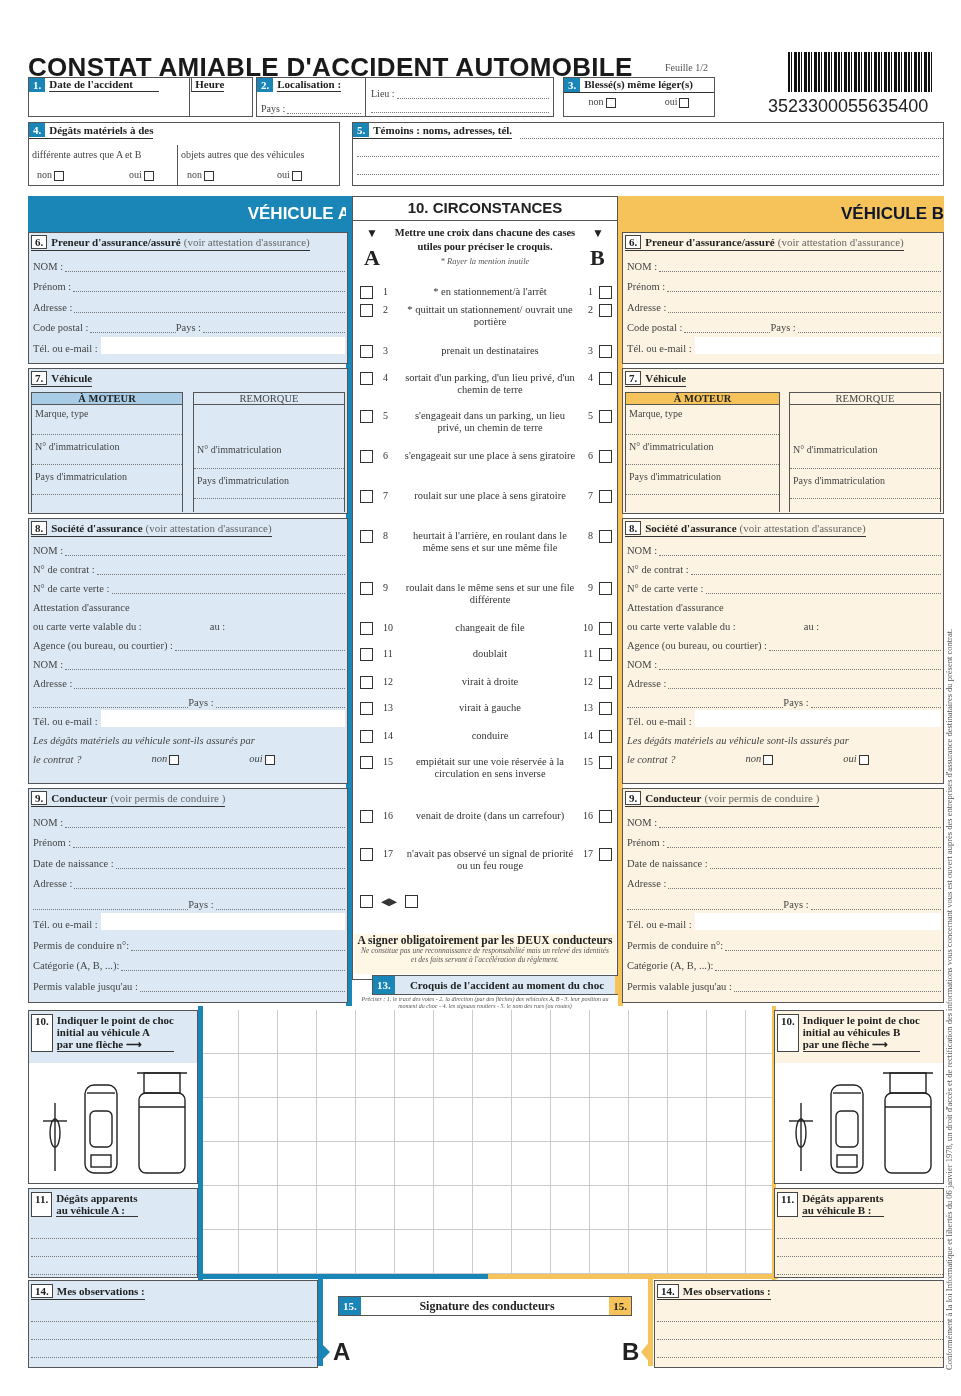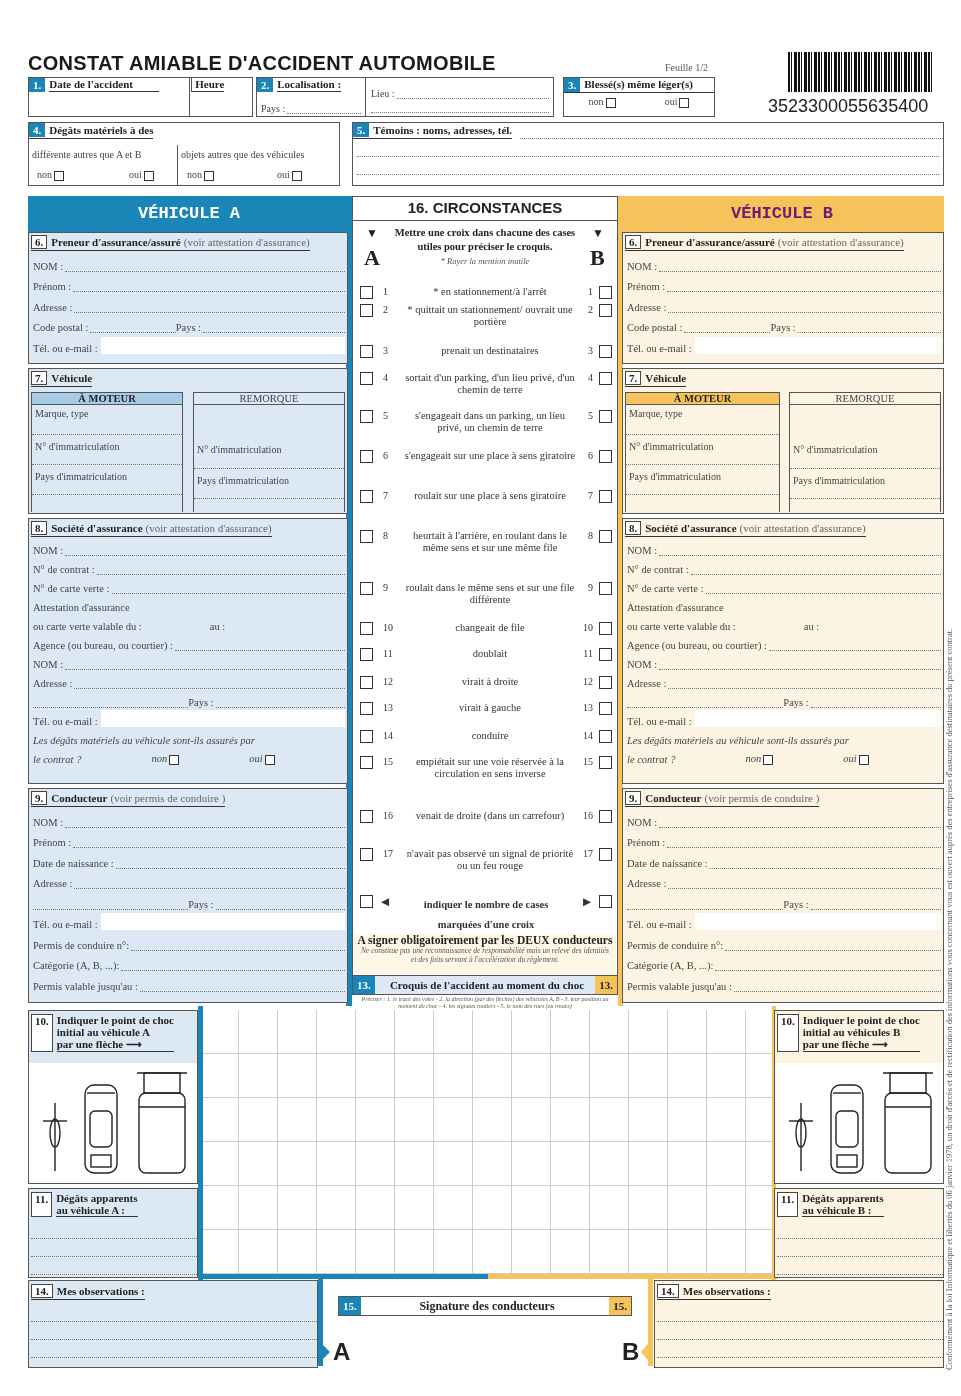--- a/index.html
+++ b/index.html
@@ -1,34 +1,34 @@
 <!DOCTYPE html>
 <html><head>
 <meta charset="utf-8">
 <style>
 *{box-sizing:border-box;margin:0;padding:0}
 body{width:961px;height:1396px;background:#fff;font-family:"Liberation Serif",serif;color:#222;position:relative;overflow:hidden}
 .abs{position:absolute}
-.title{left:28px;top:52px;font-family:"Liberation Sans",sans-serif;font-weight:bold;font-size:20px;letter-spacing:0.3px;color:#1a1a1a}
+.title{left:28px;top:52px;font-family:"Liberation Sans",sans-serif;font-weight:bold;font-size:26px;letter-spacing:0.3px;color:#1a1a1a}
 .box{border:1.5px solid #555;position:absolute;background:#fff}
 .num{display:inline-block;background:#1a86b8;color:#fff;font-weight:bold;font-size:11px;padding:1px 4px;margin-right:4px}
 .numb{display:inline-block;background:#f5c35a;color:#222;font-weight:bold;font-size:11px;padding:1px 4px;margin-right:4px}
 .numw{display:inline-block;border:1px solid #444;background:#fff;color:#222;font-weight:bold;font-size:11px;padding:0 3px;margin-right:4px}
 .hdr{font-size:11px;font-weight:bold;display:flex;align-items:center;border-bottom:1px solid #333;padding-bottom:1px;width:max-content}
 .hdr .sub{font-weight:normal;color:#666;margin-left:3px}
 .lbl{font-size:10px;color:#444}
 .dots{flex:1;border-bottom:1px dotted #777;height:9px;margin-left:2px}
 .line{display:flex;align-items:flex-end;height:20.5px;font-size:10.5px;color:#444}
 .cb{display:inline-block;width:10px;height:10px;border:1.3px solid #333;background:#fff;vertical-align:middle;margin-left:2px}
 .cbL{display:inline-block;width:13px;height:13px;border:1.5px solid #333;background:#fff}
 .panelA{background:#dce9f5}
 .panelB{background:#fdf3e2}
 .vehA{background:#1a86b8;color:#fff}
-.vehB{background:#f5c35a;color:#701a75}
-.vtitle{font-family:Liberation Mono, monospace;font-weight:bold;font-size:17px;text-align:center;height:32px;line-height:32px}
+.vehB{background:#f5c35a;color:#0f172a}
+.vtitle{font-family:Liberation Sans, sans-serif;font-weight:bold;font-size:17px;text-align:right;height:32px;line-height:32px}
 .white{background:#fff;flex:1;height:17px;margin-left:3px}
 .circ-row{position:absolute;left:360px;width:252px;display:flex;font-size:10.5px;color:#333}
 .circ-row .n{width:20px;text-align:left;font-size:10px}
 .circ-row .t{flex:1;text-align:center;line-height:12px}
 .circ-row .n2{width:16px;text-align:right;font-size:10px;margin-right:6px}
 .grid{background-image:linear-gradient(#ccc 1px,transparent 1px),linear-gradient(90deg,#ccc 1px,transparent 1px);background-size:39px 44px;background-position:-1px -1px}
 .vert{position:absolute;left:944px;top:400px;width:16px;height:970px;writing-mode:vertical-rl;transform:rotate(180deg);font-size:8.5px;color:#555;white-space:nowrap;overflow:hidden}
 .dashline{border-bottom:1px dotted #777;height:18px}
 </style>
 </head>
@@ -323,21 +323,21 @@
     </div>
   <div class="dashline" style="margin-top:4px"></div>
   <div class="dashline"></div>
   <div class="dashline"></div>
 </div>
 <div class="abs" style="left:318px;top:1276px;width:5px;height:90px;background:#1a86b8"></div>
 <div class="abs" style="left:318px;top:1340px;width:0;height:0;border-top:12px solid transparent;border-bottom:12px solid transparent;border-left:12px solid #1a86b8"></div>
 <div class="abs" style="left:333px;top:1338px;font-family:'Liberation Sans',sans-serif;font-weight:bold;font-size:24px">A</div>
 
 <div class="box" style="left:352px;top:196px;width:266px;height:784px;background:#fff">
-  <div style="font-family:'Liberation Sans',sans-serif;font-weight:bold;font-size:15px;text-align:center;border-bottom:1.5px solid #555;height:24px;line-height:22px">16. CIRCONSTANCES</div>
+  <div style="font-family:'Liberation Sans',sans-serif;font-weight:bold;font-size:15px;text-align:center;border-bottom:1.5px solid #555;height:24px;line-height:22px">10. CIRCONSTANCES</div>
 </div>
 <div class="abs" style="left:366px;top:226px;font-size:12px">▼</div>
 <div class="abs" style="left:592px;top:226px;font-size:12px">▼</div>
 <div class="abs" style="left:364px;top:245px;font-weight:bold;font-size:22px">A</div>
 <div class="abs" style="left:590px;top:245px;font-weight:bold;font-size:22px">B</div>
 <div class="abs" style="left:382px;top:226px;width:206px;text-align:center;font-size:10.5px;font-weight:bold;line-height:14px">
   <div>Mettre une croix dans chacune des cases</div>
   <div>utiles pour préciser le croquis.</div>
   <div style="font-weight:normal;font-style:italic;font-size:8.5px;color:#555">* Rayer la mention inutile</div>
 </div>
@@ -460,31 +460,30 @@
       <span class="n" style="margin-left:10px">17</span>
       <span class="t">n'avait pas observé un signal de priorité ou un feu rouge</span>
       <span class="n2">17</span>
       <span class="cbL"></span>
     </div>
   </div>
 
 <div class="circ-row" style="top:895px">
   <span class="cbL"></span>
   <span style="margin-left:8px">◀</span>
-  <span class="t" style="font-weight:bold;line-height:20px"><span>indiquer le nombre de cases</span><br><span>marquées d'une croix</span></span>
   <span style="margin-right:8px">▶</span>
   <span class="cbL"></span>
 </div>
 
 <div class="abs" style="left:354px;top:934px;width:262px;height:40px;background:#fff7e6;text-align:center">
   <div style="font-weight:bold;font-size:11.5px">A signer obligatoirement par les DEUX conducteurs</div>
   <div style="font-style:italic;font-size:7.5px;color:#555;line-height:9px;padding:0 4px">Ne constitue pas une reconnaissance de responsabilité mais un relevé des identités et des faits servant à l'accélération du règlement.</div>
 </div>
 
-<div class="abs" style="left:352px;top:975px;width:266px;height:20px;border:1.5px solid #555;background:#dce9f5;display:flex;align-items:center">
+<div class="abs" style="left:372px;top:975px;width:266px;height:20px;border:1.5px solid #555;background:#dce9f5;display:flex;align-items:center">
   <span class="num" style="height:18px;line-height:16px">13.</span>
   <span style="flex:1;text-align:center;font-weight:bold;font-size:11px">Croquis de l'accident au moment du choc</span>
   <span class="numb" style="height:18px;line-height:16px;margin:0">13.</span>
 </div>
 <div class="abs" style="left:356px;top:996px;width:258px;font-size:6px;font-style:italic;color:#555;text-align:center;line-height:7px">Préciser : 1. le tracé des voies - 2. la direction (par des flèches) des véhicules A, B - 3. leur position au moment du choc - 4. les signaux routiers - 5. le nom des rues (ou routes)</div>
 
 <div class="abs grid" style="left:200px;top:1010px;width:572px;height:266px;background-color:#fff"></div>
 <div class="abs" style="left:198px;top:1006px;width:5px;height:274px;background:#1a86b8"></div>
 <div class="abs" style="left:198px;top:1274px;width:290px;height:5px;background:#1a86b8"></div>
 <div class="abs" style="left:488px;top:1274px;width:290px;height:5px;background:#f5c35a"></div>

